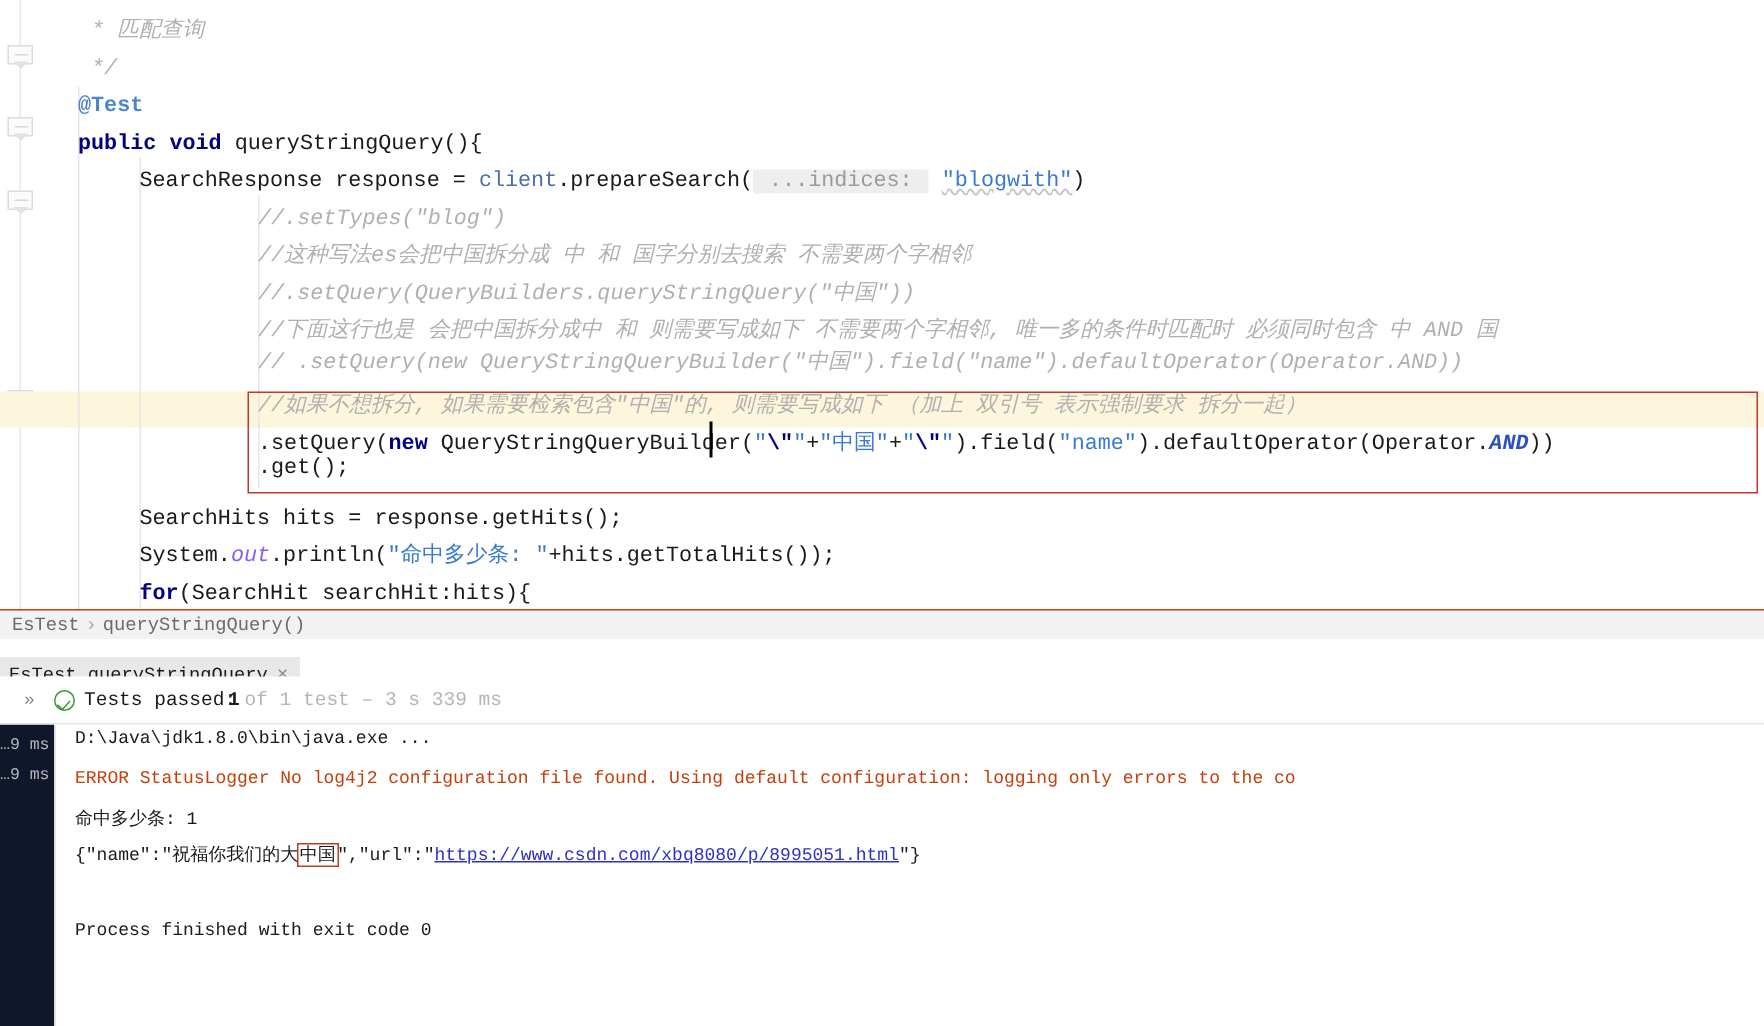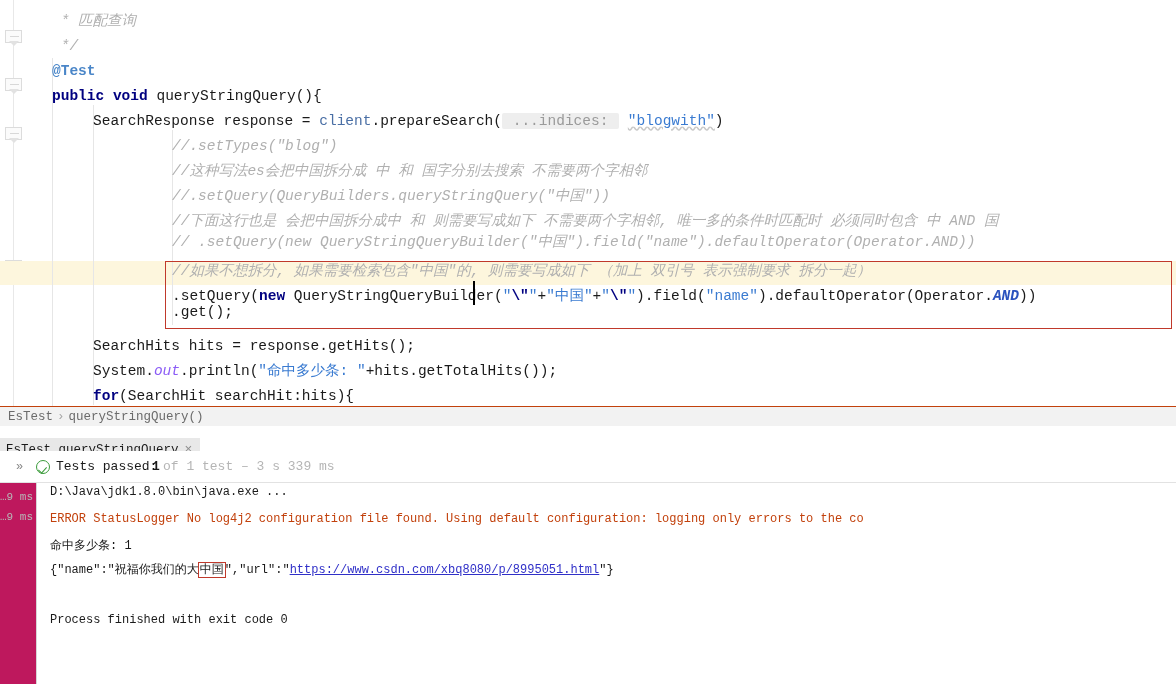--- a/index.html
+++ b/index.html
@@ -125,21 +125,21 @@
   #test-status .count  { position:absolute; left:152px; color:#1a1a1a; font-weight:bold;}
   #test-status .dim    { position:absolute; left:163px; color:#b5b5b5; }
 
   
   #console {
     position:absolute; left:0; top:483px; width:1176px; height:201px;
     background:#ffffff; overflow:hidden;
   }
   #console-gutter {
     position:absolute; left:0; top:0; width:36px; height:201px;
-    background:#be185d;
+    background:#0f172a;
   }
   #console-gutter .tl {
     position:absolute; left:0; width:36px; height:18px;
     font-size:11px; color:#b8b8b8; text-align:right; padding-right:3px;
     line-height:18px; white-space:nowrap; overflow:hidden;
   }
   .console-divider {
     position:absolute; left:36px; top:0; width:1px; height:201px; background:#d6d6d6;
   }
   .cline {

